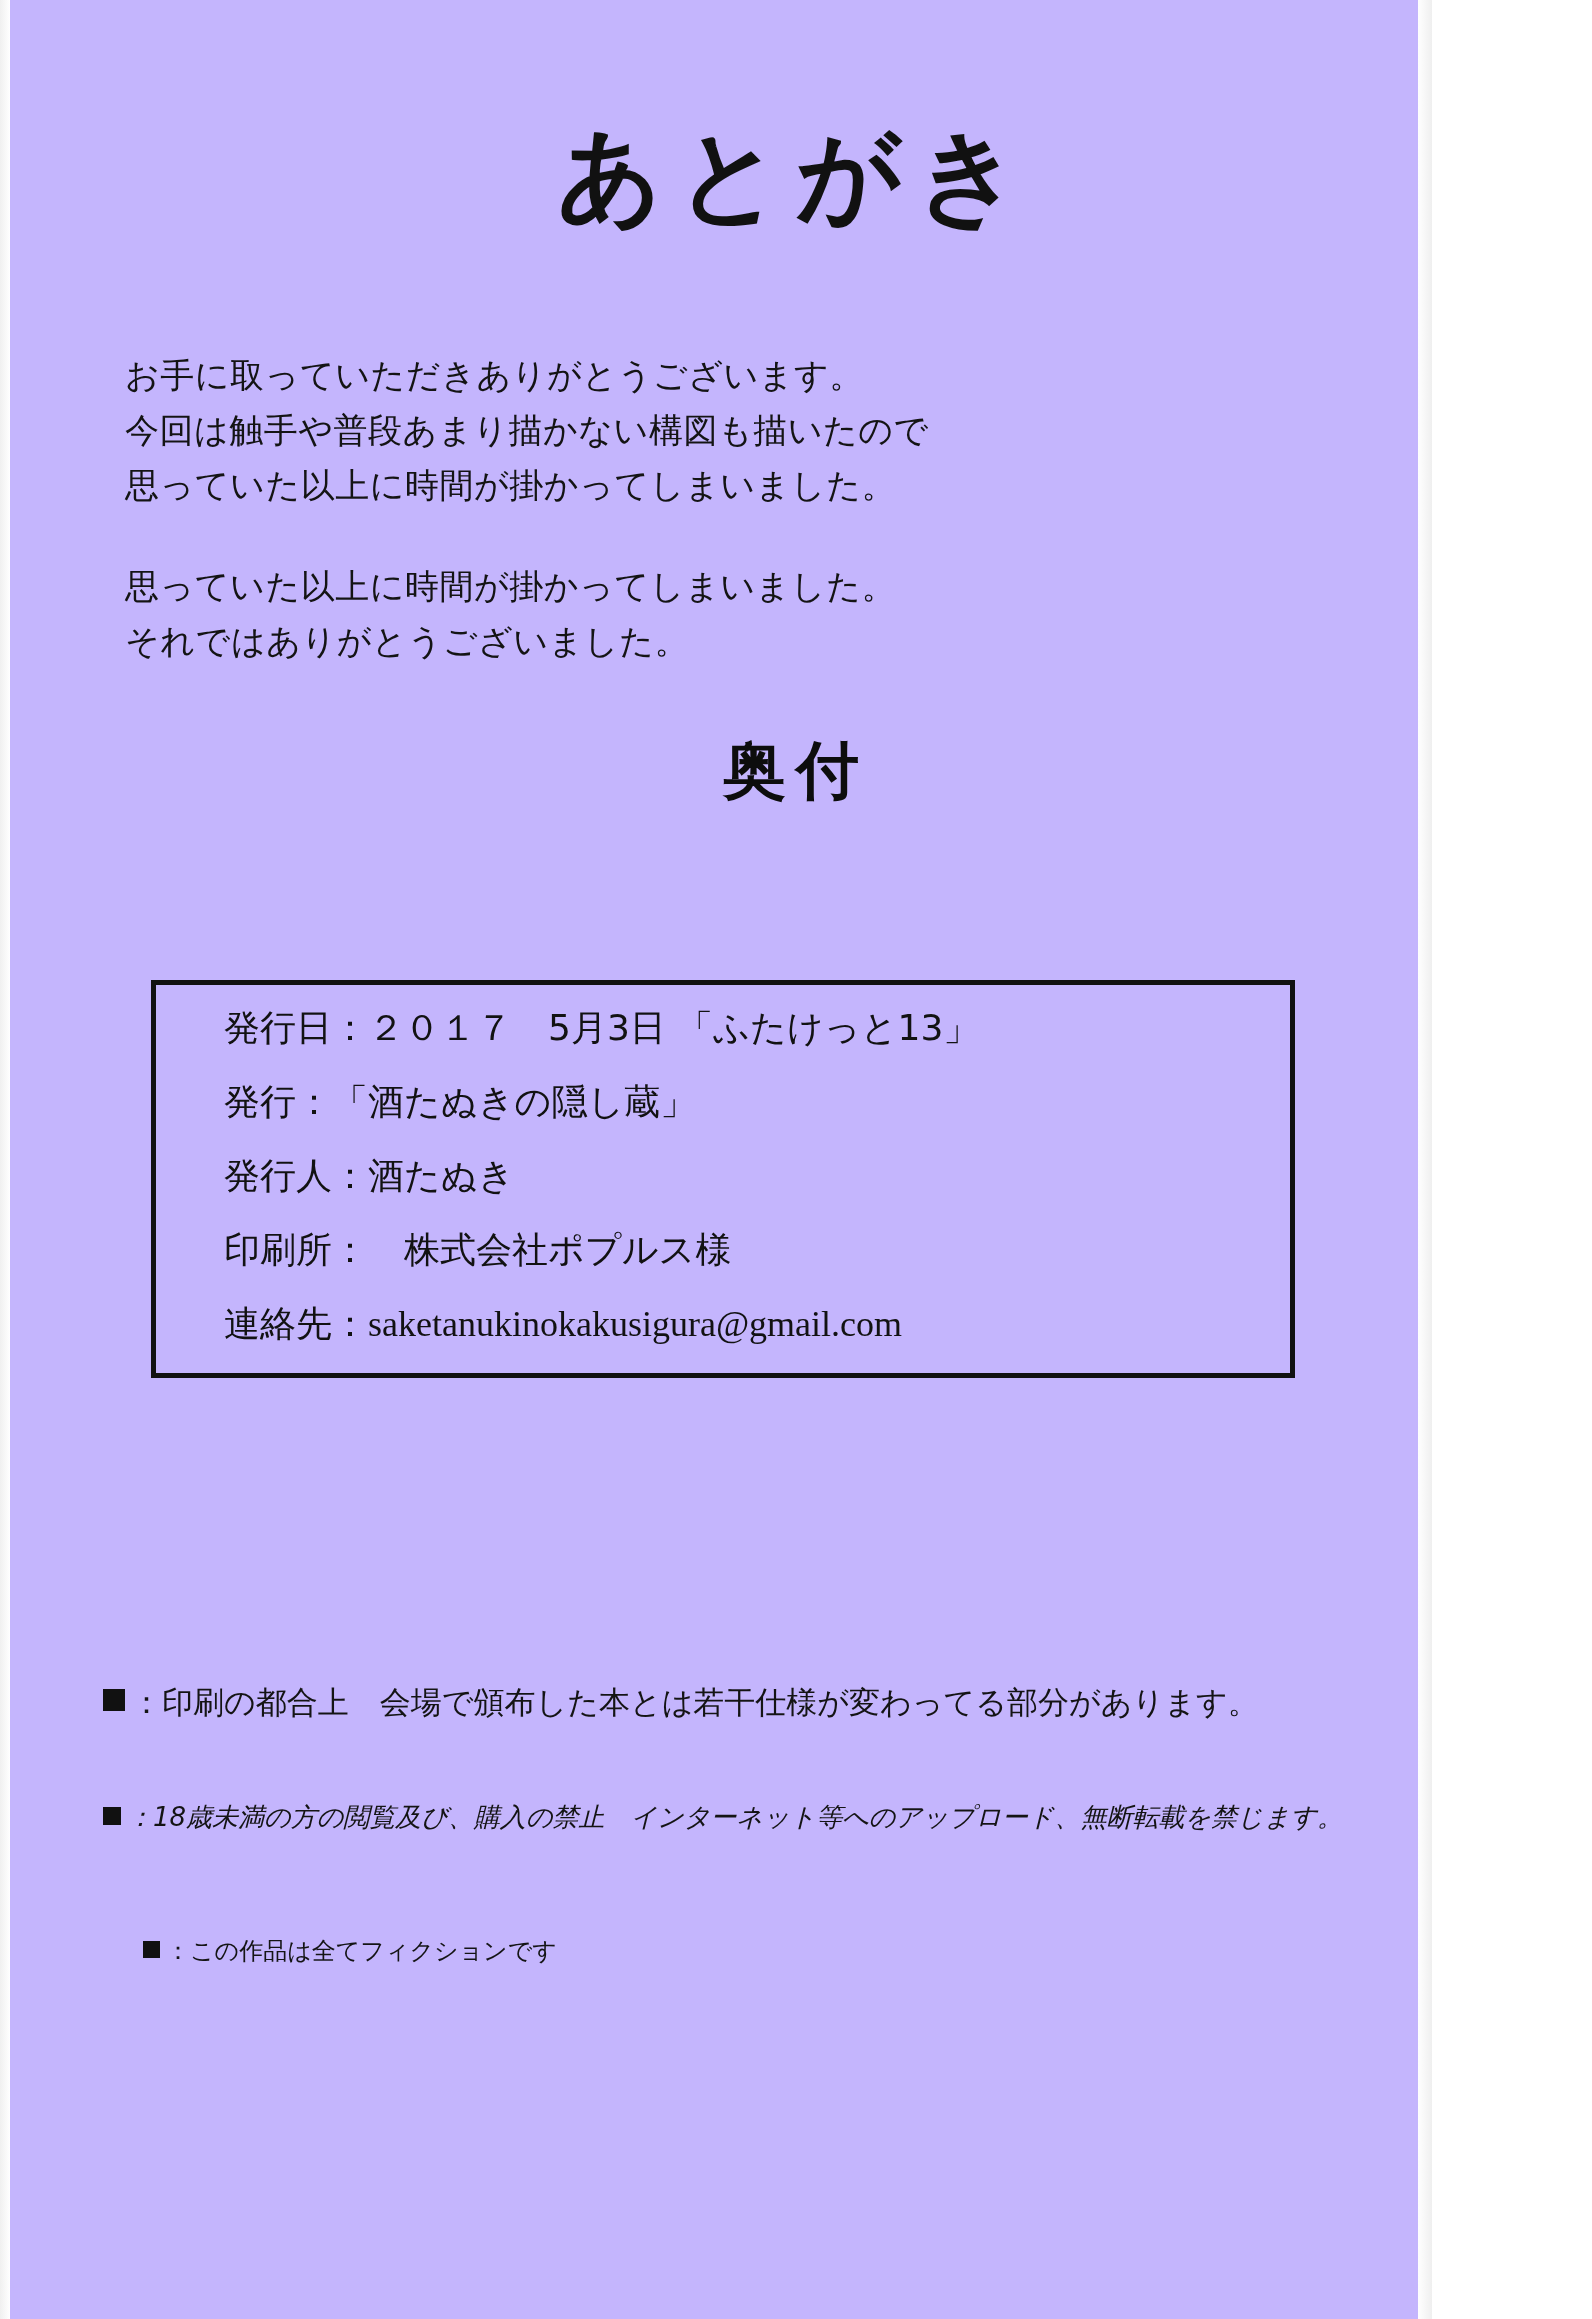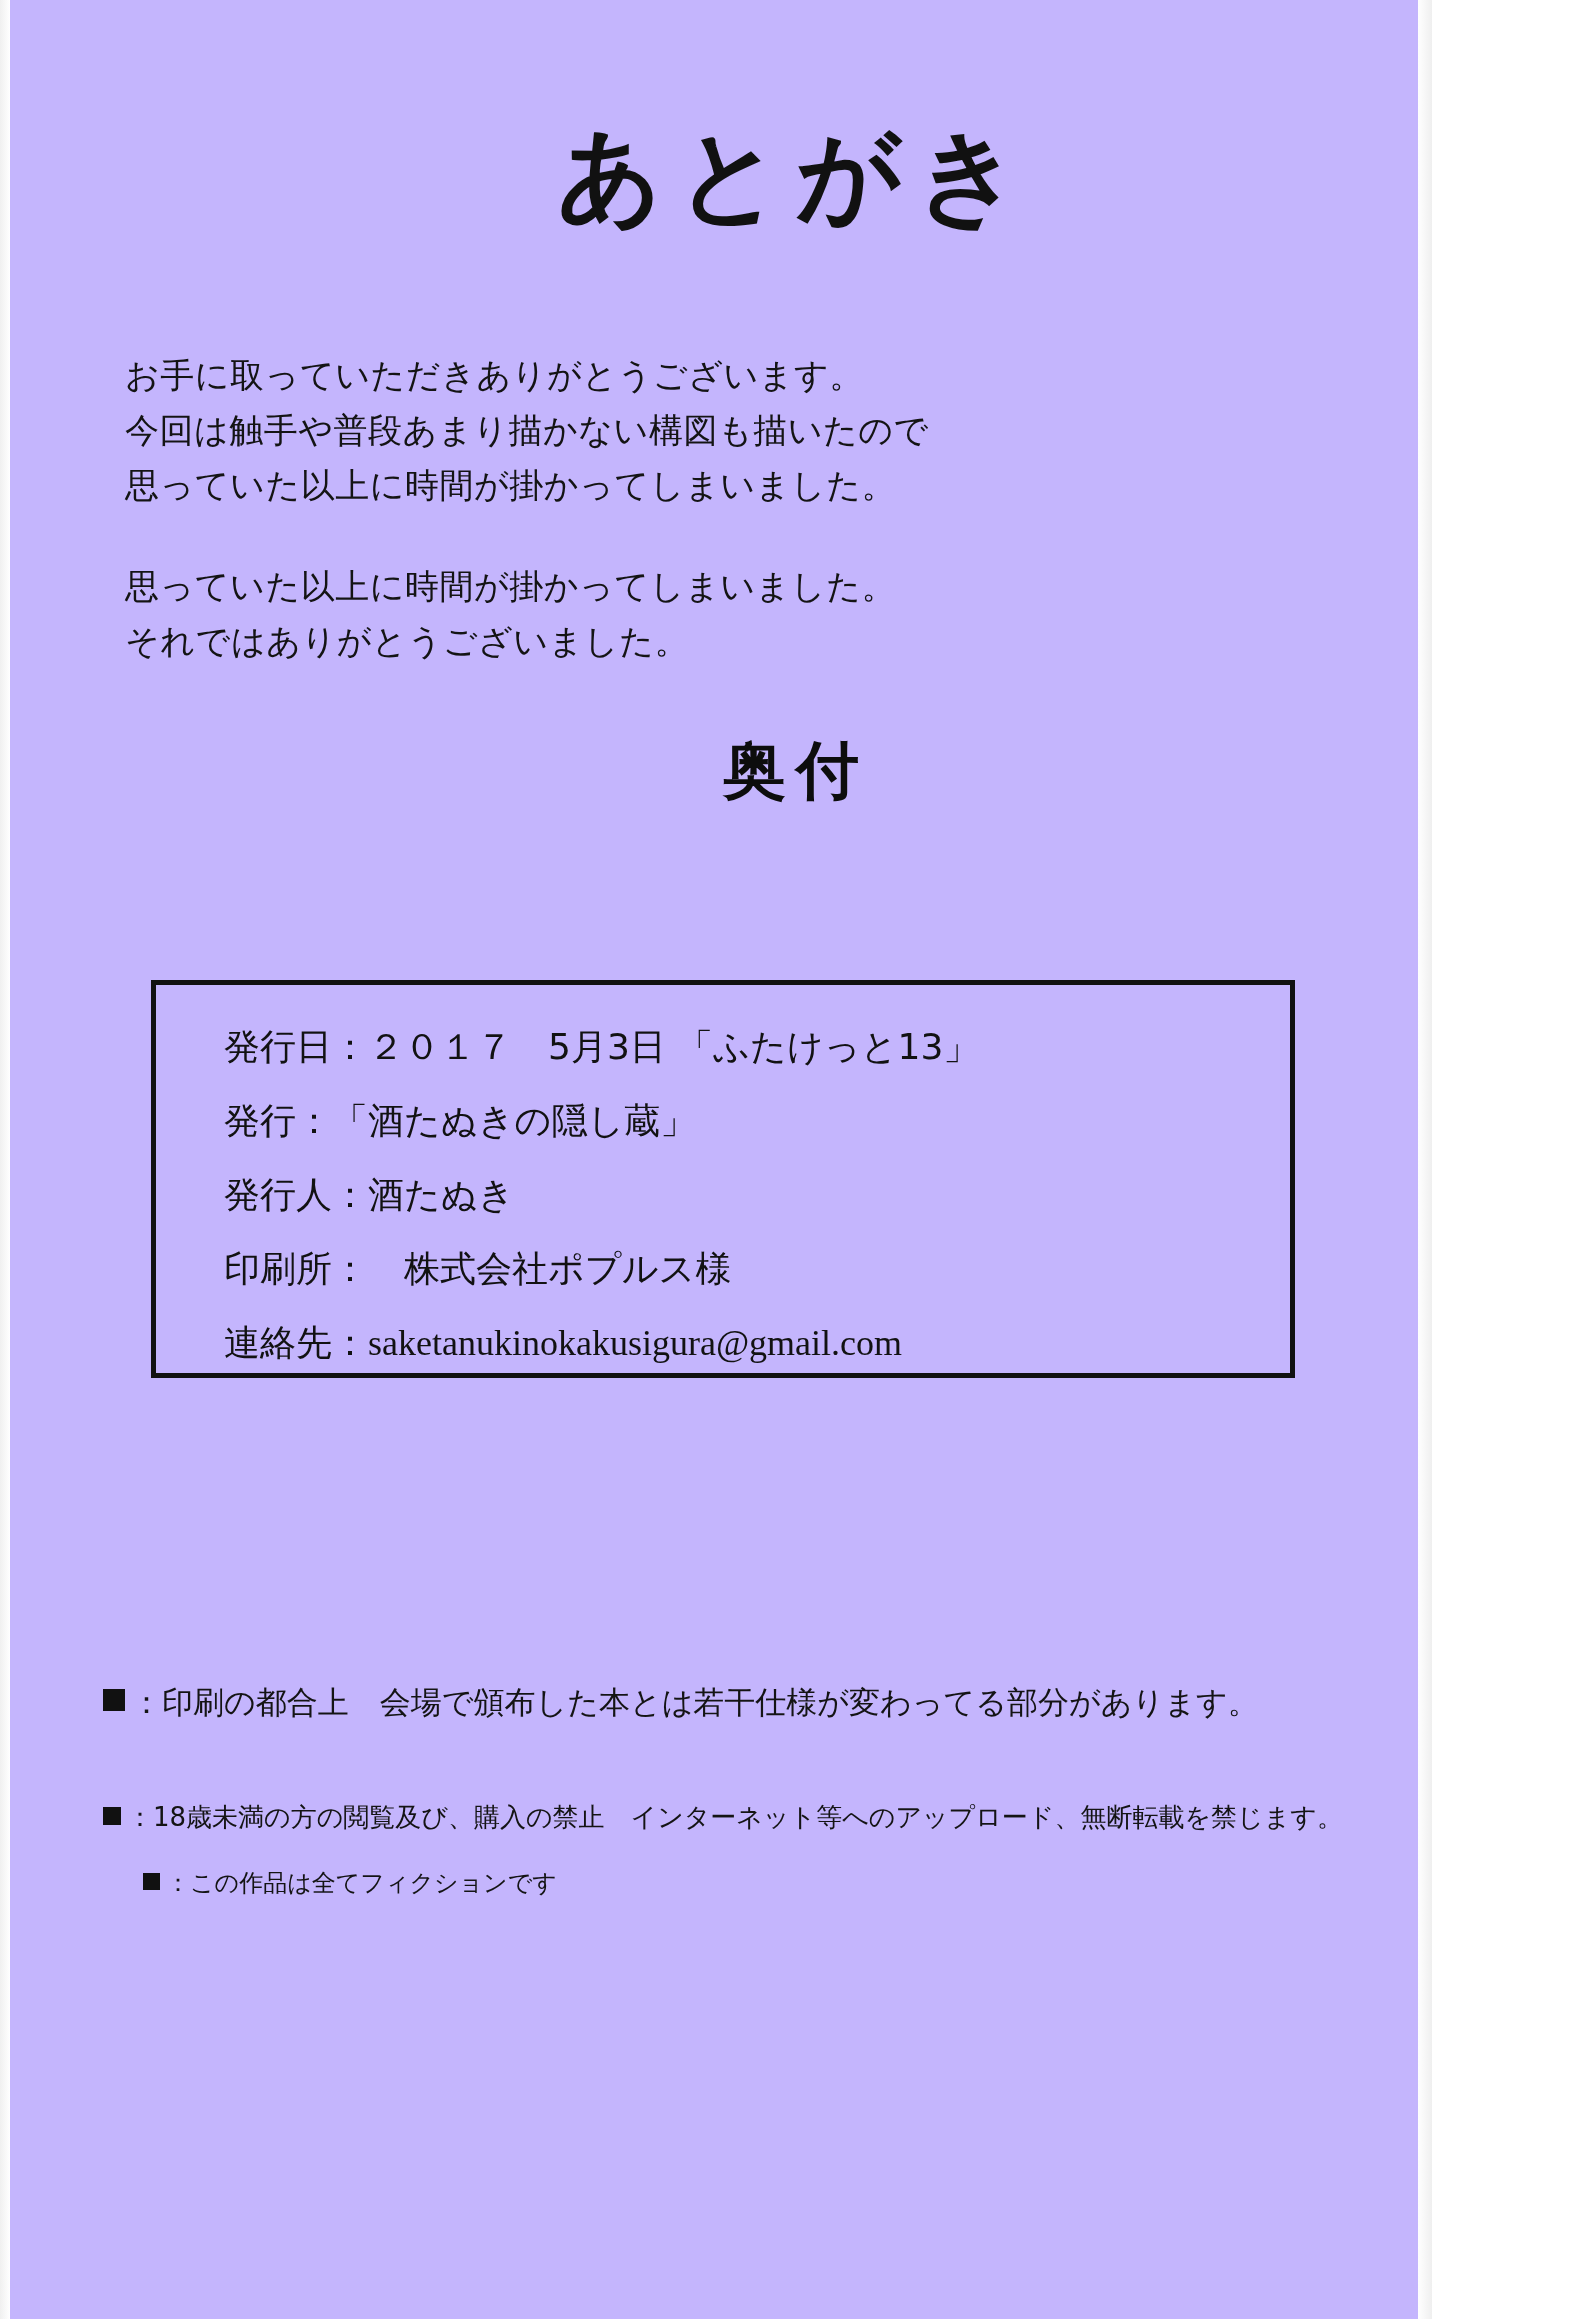--- a/index.html
+++ b/index.html
@@ -82,21 +82,21 @@
 
   
   .colophon-box {
     position: absolute;
     left: 151px;
     top: 980px;
     width: 1144px;
     height: 398px;
     border: 5px solid #111111;
     box-sizing: border-box;
-    padding: 44px 40px 10px 68px;
+    padding: 25px 40px 10px 68px;
   }
   .colophon-row {
     font-family: "DejaVu Sans", sans-serif;
     font-size: 36px;
     line-height: 1.0;
     color: #121212;
     margin-bottom: 38px;
     white-space: nowrap;
   }
   .colophon-row:last-child {
@@ -130,21 +130,22 @@
     background: #111111;
     margin-right: 6px;
     vertical-align: 2px;
   }
   .note-1 {
     font-size: 31px;
     margin-bottom: 76px;
   }
   .note-2 {
     font-size: 26px;
-    margin-bottom: 32px;
+    margin-bottom: 100px;
+    font-style: italic;
   }
   .note-3 {
     font-size: 24px;
     margin-left: 40px;
   }
   .note-1 .bullet { width: 22px; height: 22px; }
   .note-2 .bullet { width: 18px; height: 18px; vertical-align: 1px; }
   .note-3 .bullet { width: 17px; height: 17px; vertical-align: 1px; }
 
   

